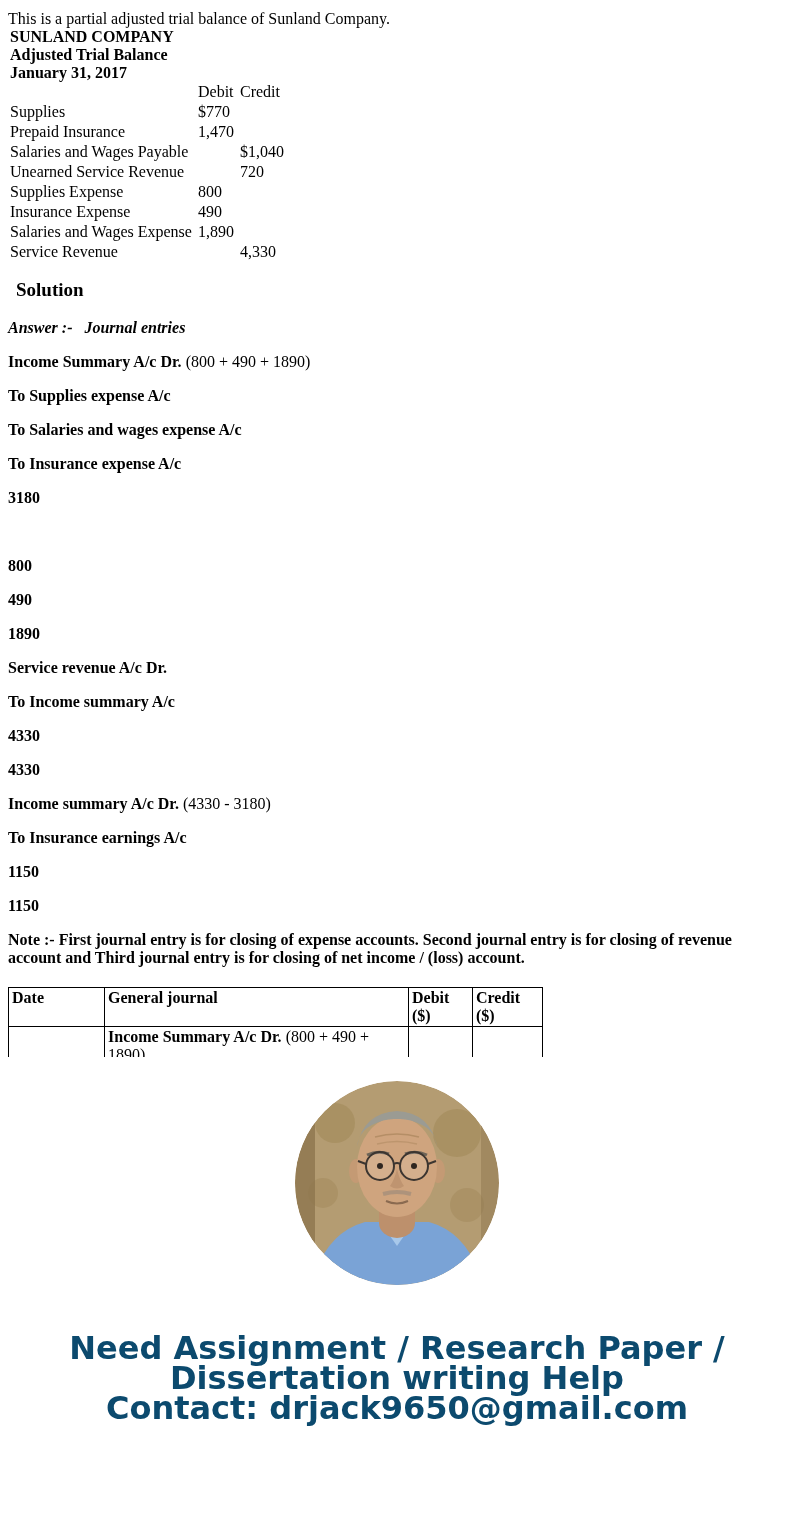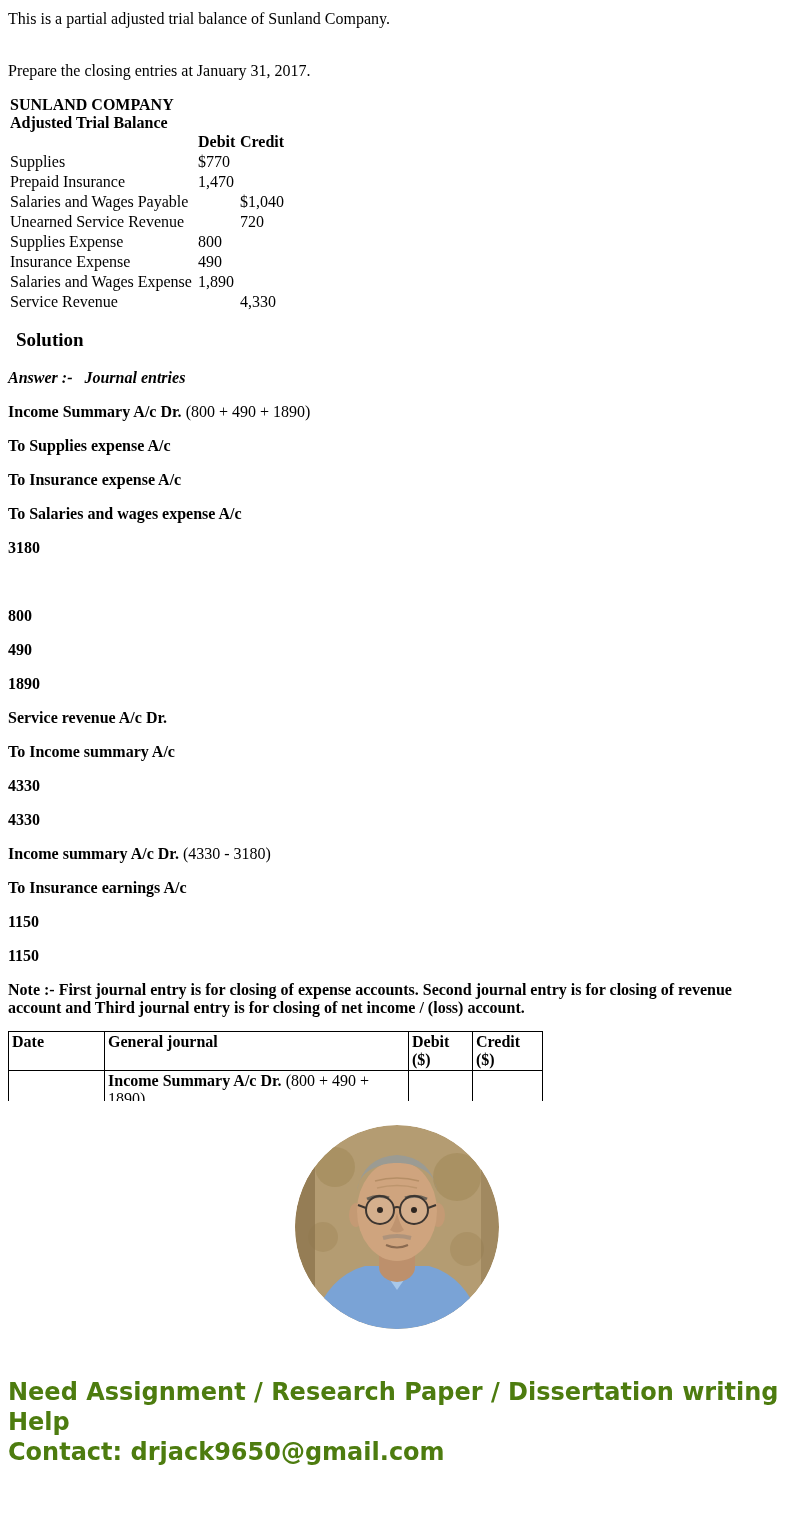--- a/index.html
+++ b/index.html
@@ -8,41 +8,41 @@
     width: 794px;
     background: #ffffff;
     color: #000000;
     font-family: "Liberation Serif", serif;
     font-size: 16px;
   }
   .page { padding: 9px 8px 0 8px; }
   p { margin: 0; }
 
   
-  .intro-1 { line-height: 19px; margin-bottom: 33px; }
+  .intro-1 { line-height: 19px; }
   .intro-2 { line-height: 19px; margin-bottom: 16px; }
 
   
   .tb-head { font-weight: bold; line-height: 18px; padding-left: 2px; }
   table.tb { border-collapse: collapse; margin-left: 2px; }
   table.tb td { padding: 0; line-height: 20px; vertical-align: top; }
   .tb .c-acct { width: 188px; }
   .tb .c-deb  { width: 42px; }
   .tb .c-cred { width: 70px; margin-top: 9px; }
-  .tb .hdr td { font-weight: bold; }
+  .tb .hdr td { font-weight: normal; }
 
   
   .solution-heading { font-size: 19px; line-height: 22px; font-weight: bold; margin: 17px 0 18px 8px; }
   .answer-line { font-weight: bold; line-height: 18px; margin: 16px 0; white-space: pre-wrap; font-style: italic; }
   .sline { line-height: 18px; min-height: 18px; margin: 16px 0; }
   .sline b { font-weight: bold; }
   .note-line { font-weight: bold; line-height: 18px; margin: 16px 0 0 0; }
 
   
-  .journal-clip { height: 70px; overflow: hidden; margin-top: 14px; }
+  .journal-clip { height: 70px; overflow: hidden; margin-top: 20px; }
   table.journal { border-collapse: collapse; }
   table.journal th, table.journal td {
     border: 1px solid #000;
     padding: 1px 3px;
     vertical-align: top;
     text-align: left;
     line-height: 18px;
     font-size: 16px;
   }
   table.journal th { font-weight: bold; }
@@ -54,38 +54,39 @@
   .j-entry-1 { margin: 0; }
 
   
   .photo-wrap { display: flex; justify-content: center; margin-top: 24px; }
   .avatar { display: block; border-radius: 50%; }
 
   
   .footer {
     margin-top: 48px;
     padding: 0 8px 30px 8px;
+    text-align: center;
     font-family: "DejaVu Sans", sans-serif;
     font-weight: bold;
-    font-size: 24px;
+    font-size: 32px;
     line-height: 30px;
-    color: #4d7c0f;
+    color: #0c4a6e;
   }
 </style>
 </head>
 <body>
 
 <div class="page">
 
   <p class="intro-1">This is a partial adjusted trial balance of Sunland Company.</p>
-  <p class="intro-2">Prepare the closing entries at January 31, 2017.</p>
 
   <div class="tb-head">
     <div>SUNLAND COMPANY</div>
     <div>Adjusted Trial Balance</div>
+    <div>January 31, 2017</div>
   </div>
 
   <table class="tb">
     <tbody>
       <tr class="hdr">
         <td class="c-acct"></td>
         <td class="c-deb">Debit</td>
         <td class="c-cred">Credit</td>
       </tr>
       <tr>
@@ -130,22 +131,22 @@
       </tr>
     </tbody>
   </table>
 
   <h3 class="solution-heading">Solution</h3>
 
   <p class="answer-line">Answer :-   Journal entries</p>
 
   <p class="sline"><b>Income Summary A/c Dr.</b><span> (800 + 490 + 1890)</span></p>
   <p class="sline"><b>To Supplies expense A/c</b><span></span></p>
+  <p class="sline"><b>To Salaries and wages expense A/c</b><span></span></p>
   <p class="sline"><b>To Insurance expense A/c</b><span></span></p>
-  <p class="sline"><b>To Salaries and wages expense A/c</b><span></span></p>
   <p class="sline"><b>3180</b><span></span></p>
   <p class="sline"><b></b><span></span></p>
   <p class="sline"><b>800</b><span></span></p>
   <p class="sline"><b>490</b><span></span></p>
   <p class="sline"><b>1890</b><span></span></p>
   <p class="sline"><b>Service revenue A/c Dr.</b><span></span></p>
   <p class="sline"><b>To Income summary A/c</b><span></span></p>
   <p class="sline"><b>4330</b><span></span></p>
   <p class="sline"><b>4330</b><span></span></p>
   <p class="sline"><b>Income summary A/c Dr.</b><span> (4330 - 3180)</span></p>

